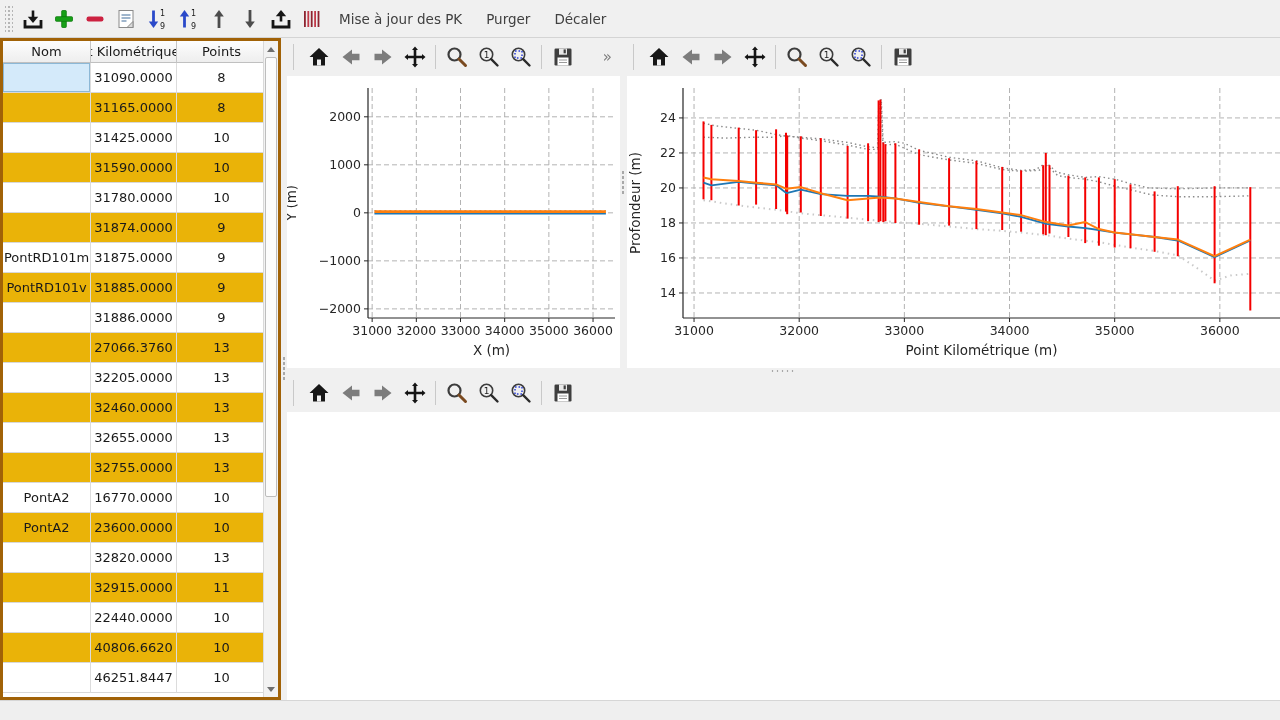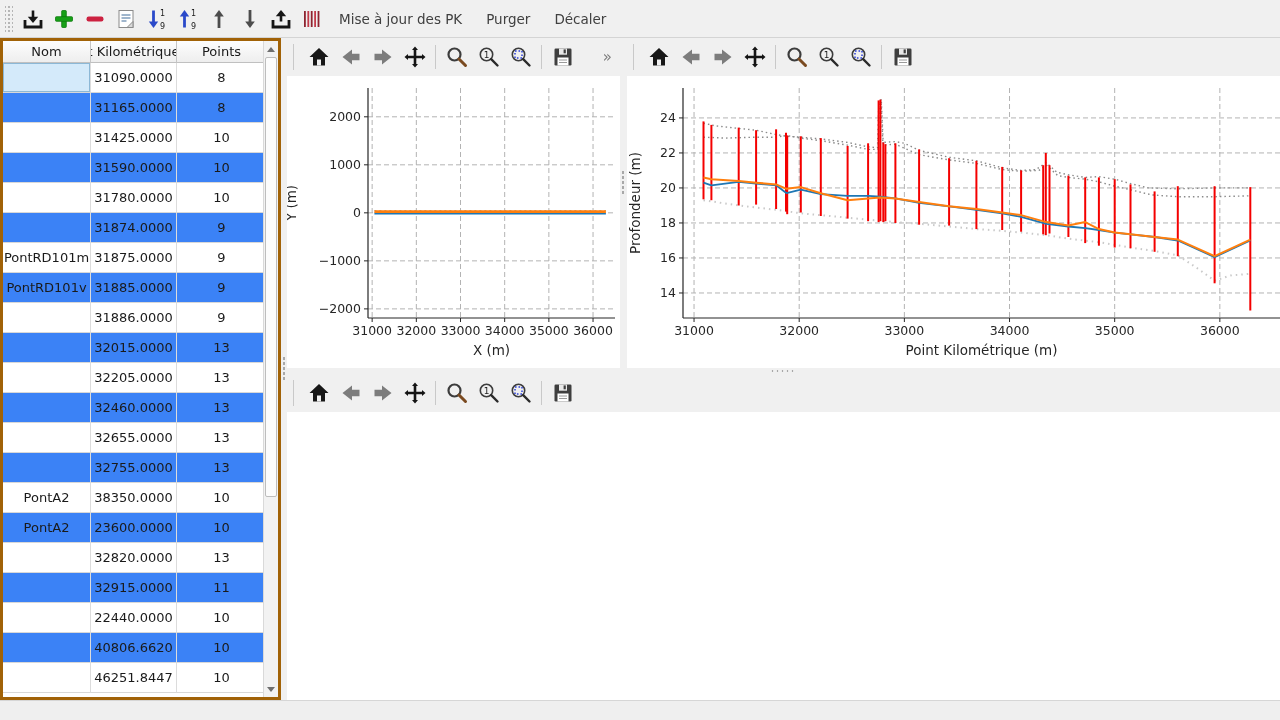--- a/index.html
+++ b/index.html
@@ -18,21 +18,21 @@
 
   
   .left-panel{position:absolute;left:0;top:38px;width:281px;height:662px;background:#ffffff;
               border:3px solid #a16207;box-sizing:border-box;overflow:hidden;}
   .thead{display:grid;grid-template-columns:88px 86px 90px;height:22px;}
   .th{background:linear-gradient(#fdfdfd,#eeeeee);border-right:1px solid #c5c5c5;border-bottom:1px solid #c0c0c0;
       display:flex;align-items:center;justify-content:center;overflow:hidden;white-space:nowrap;font-size:13px;}
   .tbody{display:grid;grid-template-columns:88px 86px 90px;grid-auto-rows:30px;}
   .td{border-right:1px solid #dcdcdc;border-bottom:1px solid #d8d8d8;display:flex;align-items:center;justify-content:center;
       background:#ffffff;overflow:hidden;white-space:nowrap;font-size:13px;}
-  .td.alt{background:#3b82f6;}
+  .td.alt{background:#eab308;}
   .td.sel{background:#d4eafa;box-shadow:inset 0 0 0 1px #8cb8d6;}
   .stubrow{height:6px;border-bottom:1px solid #d8d8d8;margin-right:15px;}
 
   
   .vscroll{position:absolute;top:0;right:0;width:15px;height:100%;background:#f2f2f2;border-left:1px solid #d9d9d9;box-sizing:border-box;}
   .sbtn{position:absolute;left:0;width:14px;height:14px;display:flex;align-items:center;justify-content:center;}
   .sbtn.up{top:1px;} .sbtn.down{bottom:1px;}
   .tri-up{width:0;height:0;border-left:4px solid transparent;border-right:4px solid transparent;border-bottom:5px solid #6e6e6e;}
   .tri-down{width:0;height:0;border-left:4px solid transparent;border-right:4px solid transparent;border-top:5px solid #6e6e6e;}
   .sthumb{position:absolute;left:1px;top:16px;width:12px;height:440px;background:#fcfcfc;border:1px solid #bdbdbd;border-radius:2px;box-sizing:border-box;}
@@ -179,36 +179,36 @@
         <div class="td">PontRD101m</div>
         <div class="td">31875.0000</div>
         <div class="td">9</div>
         <div class="td alt">PontRD101v</div>
         <div class="td alt">31885.0000</div>
         <div class="td alt">9</div>
         <div class="td"></div>
         <div class="td">31886.0000</div>
         <div class="td">9</div>
         <div class="td alt"></div>
-        <div class="td alt">32015.0000</div>
+        <div class="td alt">27066.3760</div>
         <div class="td alt">13</div>
         <div class="td"></div>
         <div class="td">32205.0000</div>
         <div class="td">13</div>
         <div class="td alt"></div>
         <div class="td alt">32460.0000</div>
         <div class="td alt">13</div>
         <div class="td"></div>
         <div class="td">32655.0000</div>
         <div class="td">13</div>
         <div class="td alt"></div>
         <div class="td alt">32755.0000</div>
         <div class="td alt">13</div>
         <div class="td">PontA2</div>
-        <div class="td">38350.0000</div>
+        <div class="td">16770.0000</div>
         <div class="td">10</div>
         <div class="td alt">PontA2</div>
         <div class="td alt">23600.0000</div>
         <div class="td alt">10</div>
         <div class="td"></div>
         <div class="td">32820.0000</div>
         <div class="td">13</div>
         <div class="td alt"></div>
         <div class="td alt">32915.0000</div>
         <div class="td alt">11</div>

